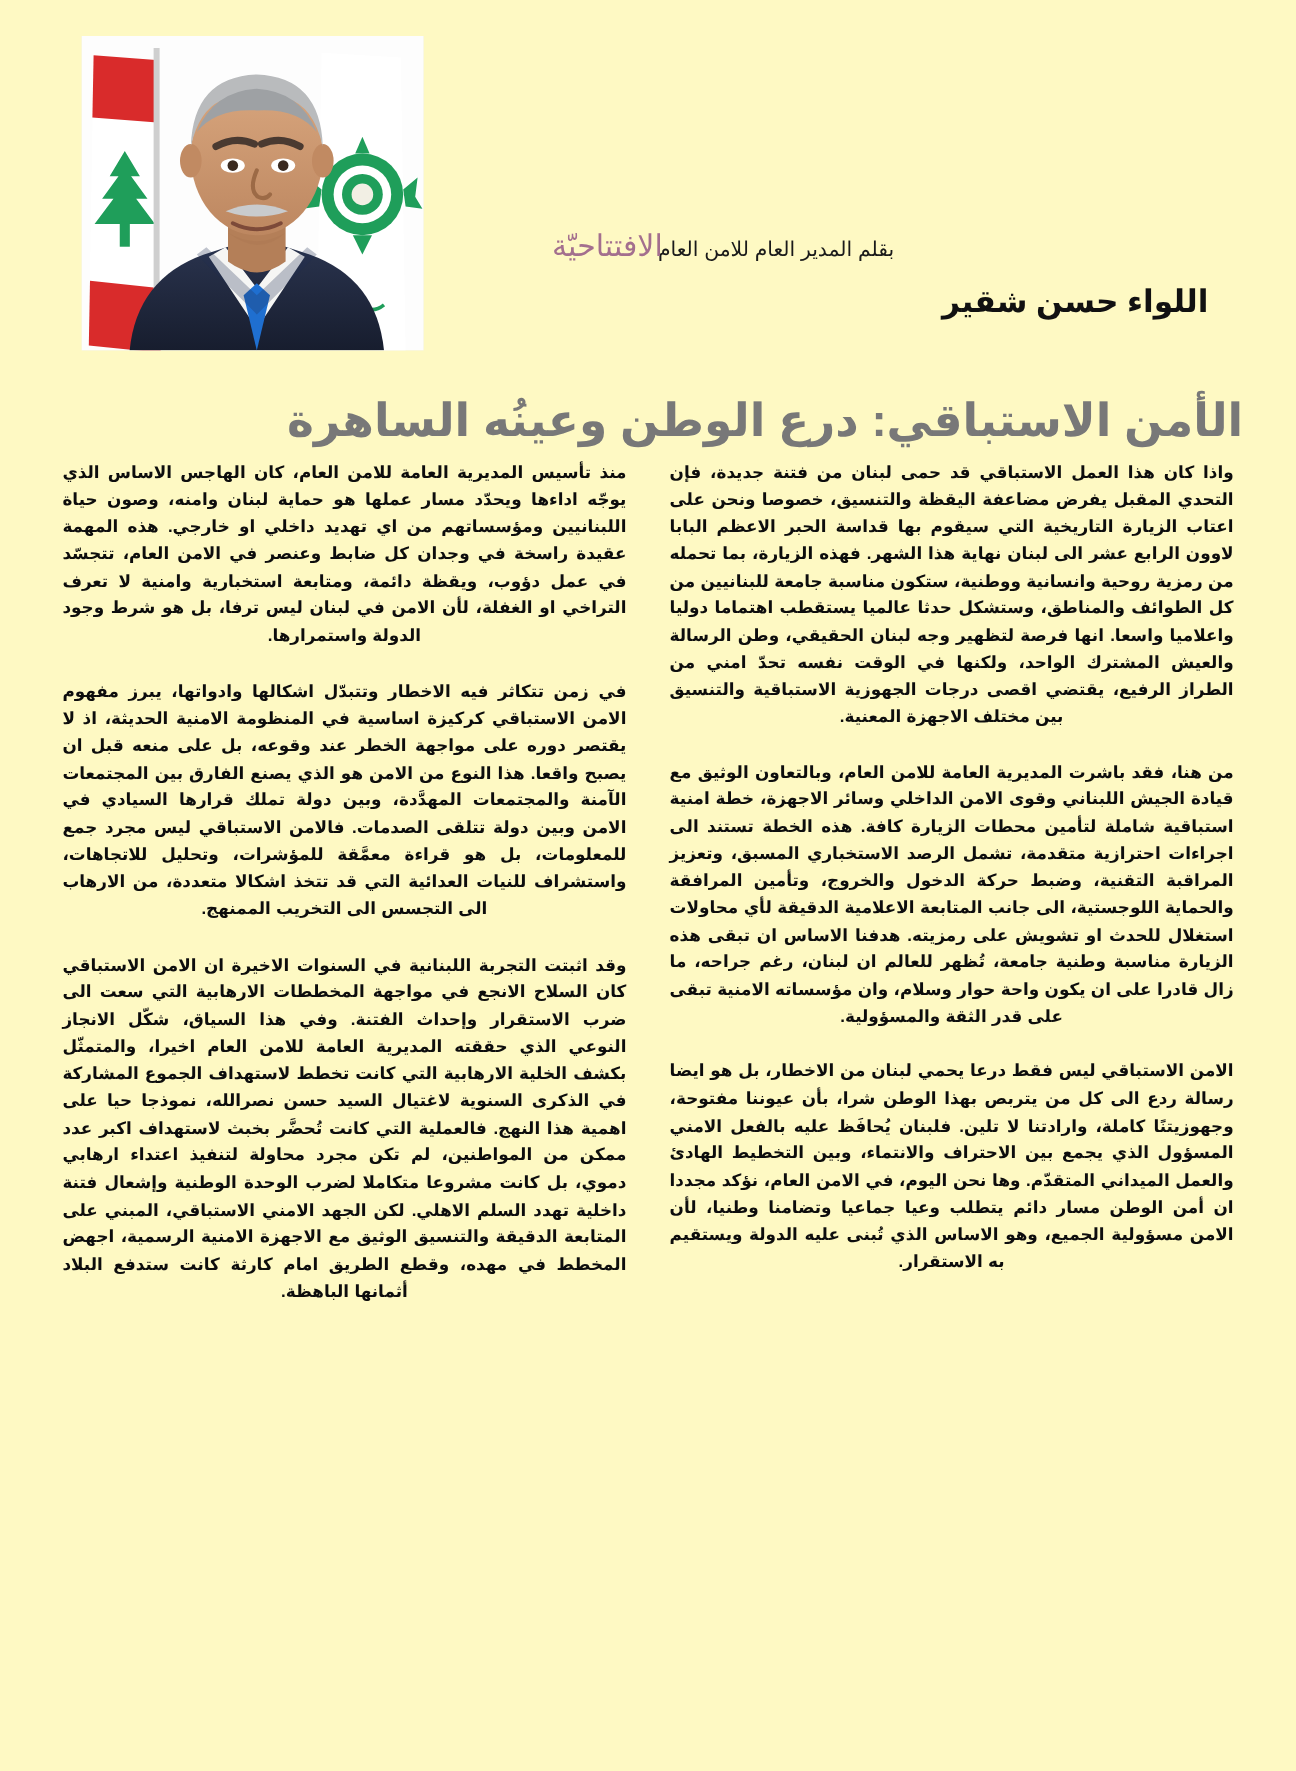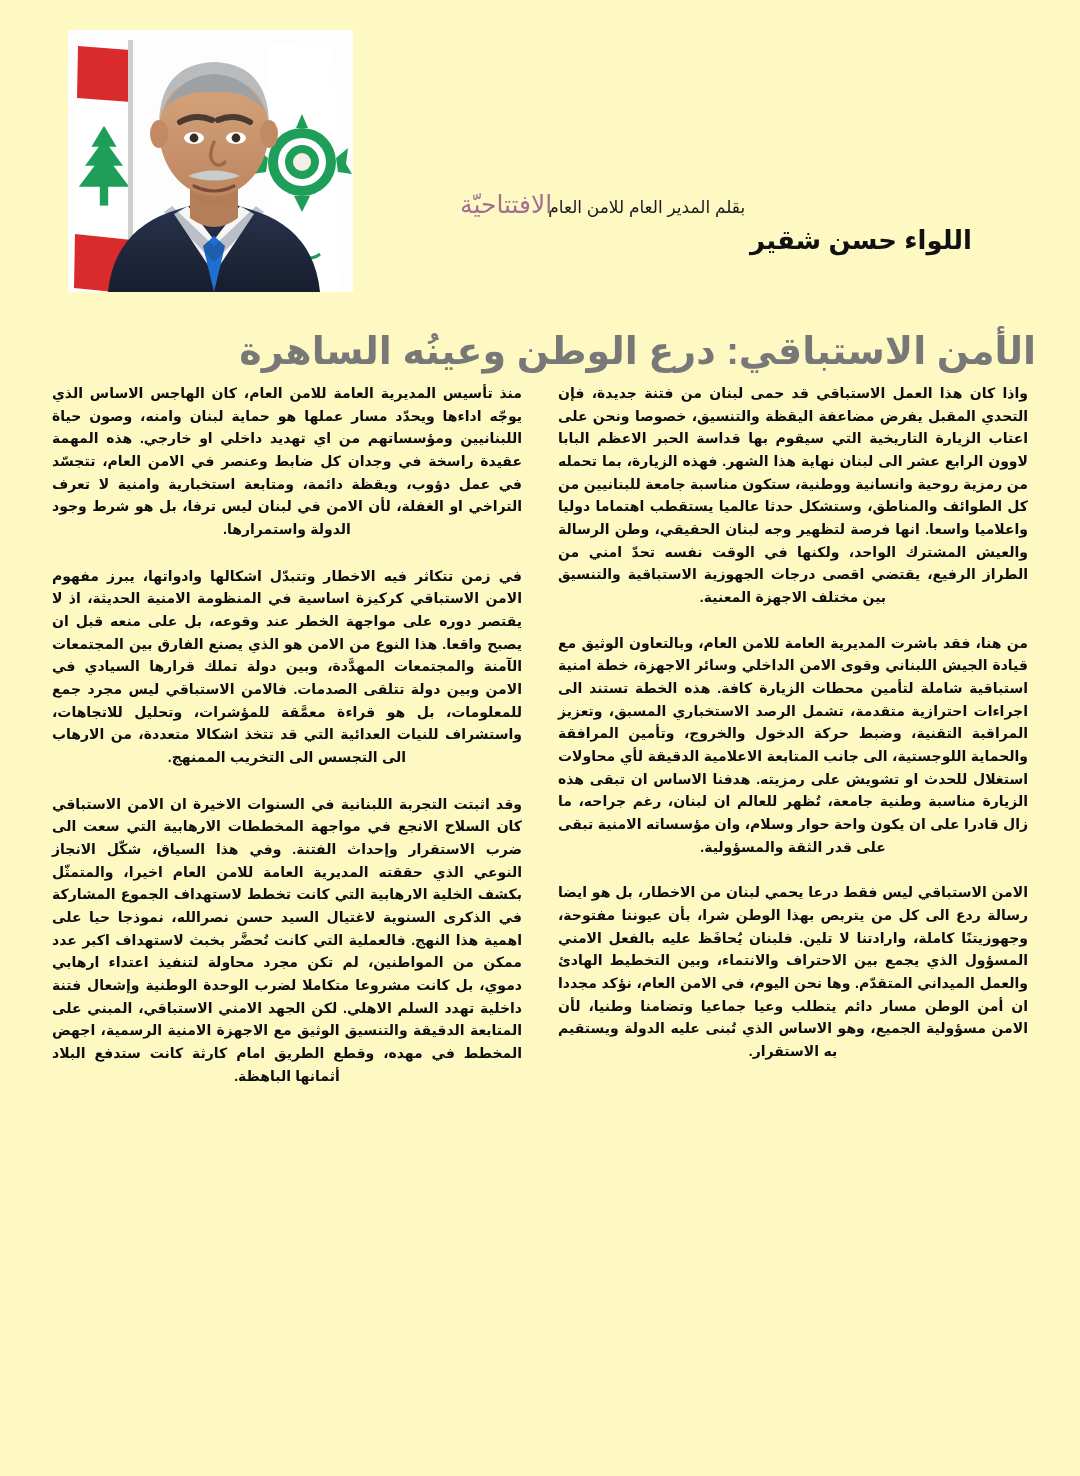--- a/index.html
+++ b/index.html
@@ -69,27 +69,27 @@
 
   .byline-top {
     color: #1a1a1a;
     font-size: 17px;
     font-weight: 400;
     letter-spacing: 0px;
     white-space: nowrap;
   }
 
   .byline-name {
-    margin-top: 6px;
+    margin-top: 16px;
     margin-right: 0;
     color: #111111;
     font-size: 26px;
     font-weight: 700;
     text-align: right;
-    padding-right: 108px;
+    padding-right: 73px;
     white-space: nowrap;
   }
 
   
   .main-title {
     position: absolute;
     top: 305px;
     right: 44px;
     left: 96px;
     text-align: right;

